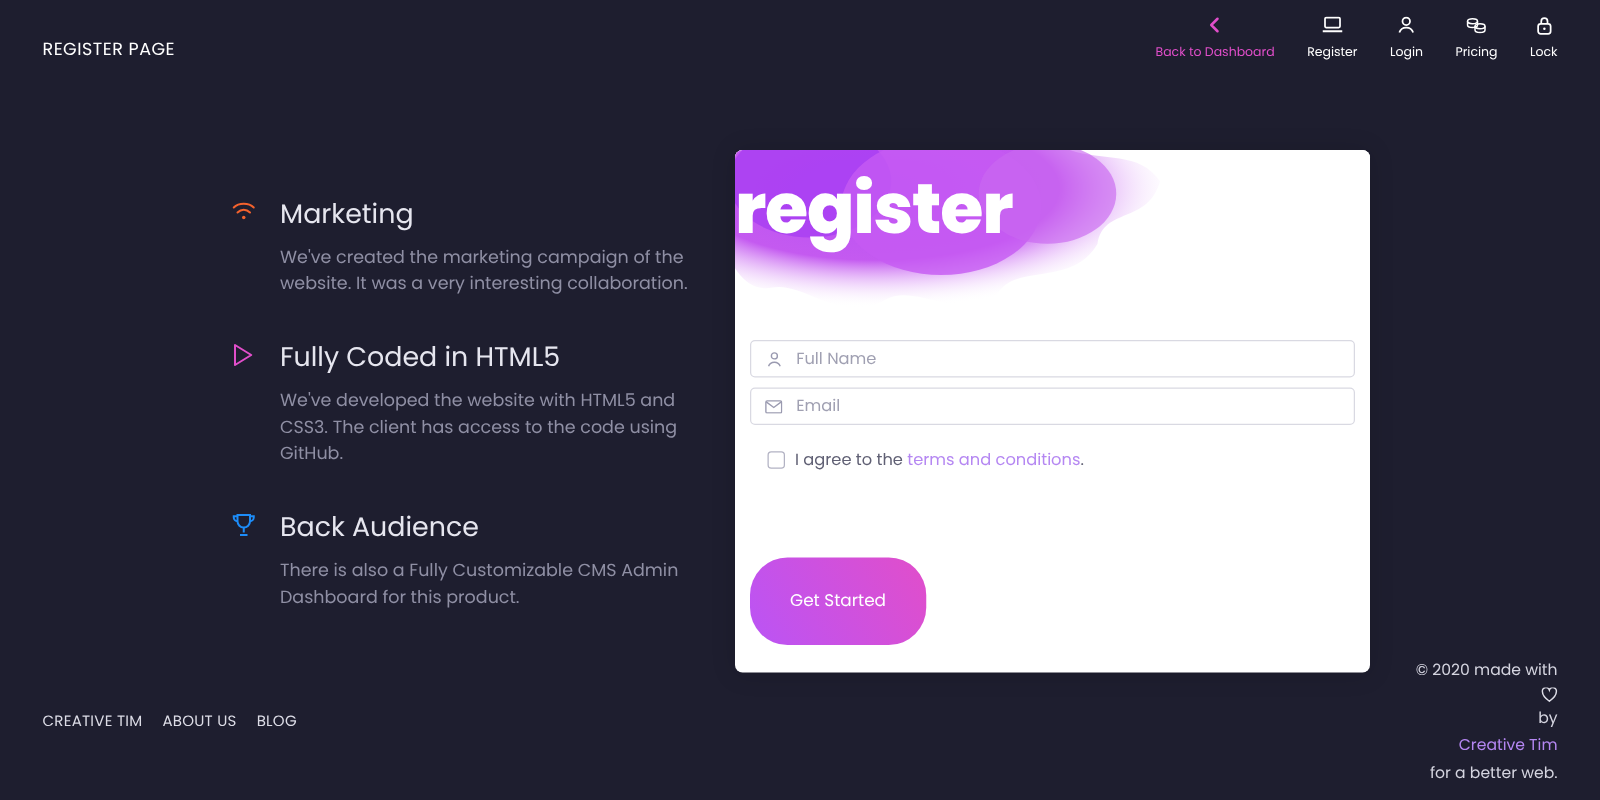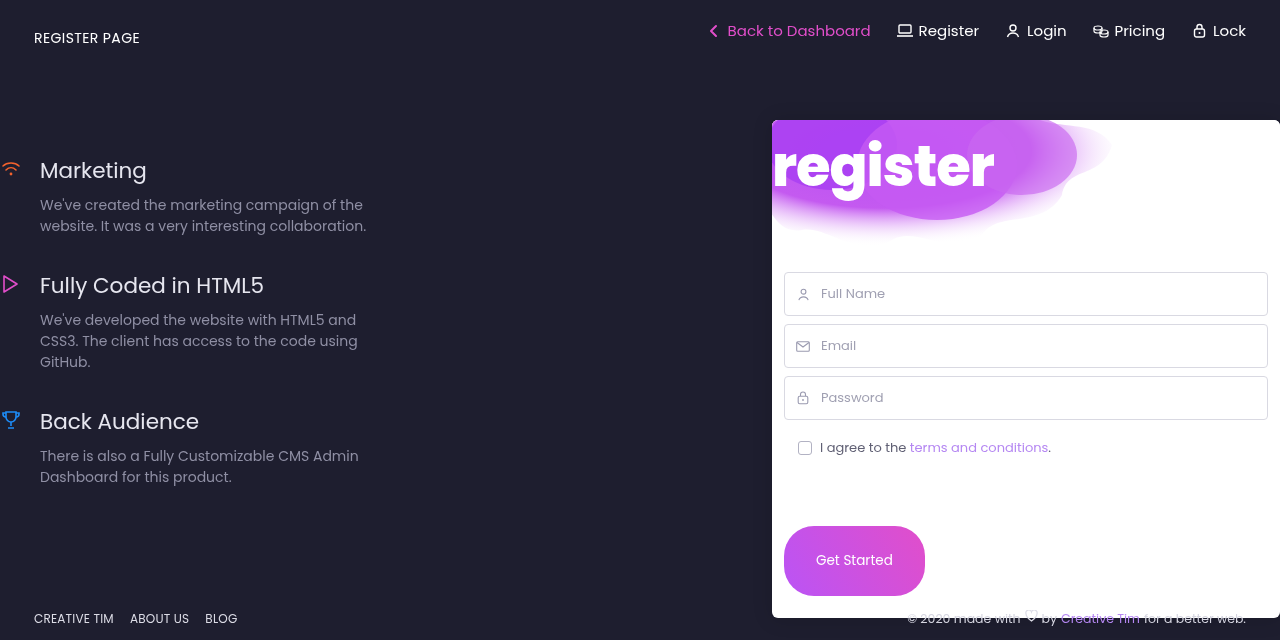--- a/index.html
+++ b/index.html
@@ -13,30 +13,30 @@
 
   
   .nav {
     position: absolute; top: 0; left: 0; right: 0;
     display: flex; align-items: center; padding: 12px 34px;
   }
   .brand { font-size: 14px; letter-spacing: 0.4px; font-weight: 400; text-transform: uppercase; margin-top: 16px; }
   .nav-links { margin-left: auto; display: flex; gap: 26px; align-items: center; }
   .nav-link {
     display: flex; align-items: center; gap: 6px;
-    font-size: 15px; cursor: pointer; color: #fff;
+    font-size: 10px; cursor: pointer; color: #fff; flex-direction: column;
   }
   .nav-link.accent { color: #e14eca; }
   .nav-icon { display:inline-flex; align-items:center; justify-content:center; width:16px; height:16px; }
   .nav-icon svg { display:block; }
 
   
   .content {
     position: absolute; top: 120px; left: 0; right: 0;
-    display: flex; justify-content: space-between; gap: 24px;
+    display: flex; justify-content: center; gap: 24px;
   }
 
   
   .features { width: 380px; padding-top: 34px; }
   .feature { display: flex; gap: 18px; margin-bottom: 32px; }
   .feat-icon { width: 22px; height: 22px; margin-top: 4px; flex: 0 0 22px; }
   .feat-title { font-size: 21.5px; font-weight: 400; color: #e6e6ef; margin-bottom: 8px; }
   .feat-desc { font-size: 14px; line-height: 1.5; color: #8f8fa4; }
 
   
@@ -55,21 +55,21 @@
   .card-heading {
     position: absolute; left: 0; top: 4px; font-size: 56px; font-weight: 800;
     color: #fff; letter-spacing: -1px; z-index: 2;
     padding-left: 0;
   }
 
   .card-body { padding: 12px 12px 18px 12px; }
   .form-group {
     display: flex; align-items: center;
     border: 1px solid #d9d9e2; border-radius: 4px;
-    margin: 0 0 8px 0; padding: 0 10px; height: 44px;
+    margin: 0 0 8px 0; padding: 0 10px; height: 30px;
     background: #fff;
   }
   .form-ic { width: 16px; display:inline-flex; justify-content:center; align-items:center; color:#9a9ab0; }
   .form-ic svg { display:block; }
   .form-group input {
     flex: 1; border: none; outline: none; font-size: 13px;
     color: #555; padding-left: 10px; background: transparent;
     font-family: inherit;
   }
   .form-group input::placeholder { color: #a0a0b2; }
@@ -93,21 +93,21 @@
   }
 
   
   .footer {
     position: absolute; bottom: 0; left: 0; right: 0;
     display: flex; align-items: center; justify-content: space-between;
     padding: 12px 34px; font-size: 12.5px; color: #dcdce6;
   }
   .foot-links { display: flex; gap: 16px; }
   .foot-links span { cursor: pointer; font-size: 12px; letter-spacing: 0.2px; }
-  .foot-right { color: #d5d5e0; display: flex; align-items: flex-start; gap: 4px; }
+  .foot-right { color: #d5d5e0; display: flex; align-items: flex-end; gap: 4px; flex-direction: column; }
   .ct-link { color: #b587f2; }
   .heart-ic { display:inline-flex; }
 </style>
 </head>
 <body>
 
 <div class="nav">
   <div class="brand">REGISTER PAGE</div>
   <div class="nav-links">
     <div class="nav-link accent">
@@ -231,30 +231,20 @@
       </div>
       <div class="form-group">
         <span class="form-ic">
           <svg width="14" height="11" viewBox="0 0 14 11">
               <rect x="0.7" y="0.7" width="12.6" height="9.6" rx="1" fill="none" stroke="#9a9ab0" stroke-width="1.1"></rect>
               <path d="M1 1.5 L7 6 L13 1.5" fill="none" stroke="#9a9ab0" stroke-width="1.1"></path>
             </svg>
         </span>
         <input type="text" placeholder="Email" style="">
       </div>
-      <div class="form-group">
-        <span class="form-ic">
-          <svg width="12" height="14" viewBox="0 0 12 14">
-              <rect x="1.2" y="5.2" width="9.6" height="7.6" rx="1.5" fill="none" stroke="#9a9ab0" stroke-width="1.1"></rect>
-              <path d="M3.5 5V3.5a2.5 2.5 0 015 0V5" fill="none" stroke="#9a9ab0" stroke-width="1.1"></path>
-              <circle cx="6" cy="9" r="0.9" fill="#9a9ab0"></circle>
-            </svg>
-        </span>
-        <input type="password" placeholder="Password" style="">
-      </div>
       <div class="agree">
         <span class="agree-box"></span>
         <span>
           <span>I agree to the </span><a href="#">terms and conditions</a><span>.</span>
         </span>
       </div>
     </div>
     <div class="card-foot">
       <button class="btn">Get Started</button>
     </div>

